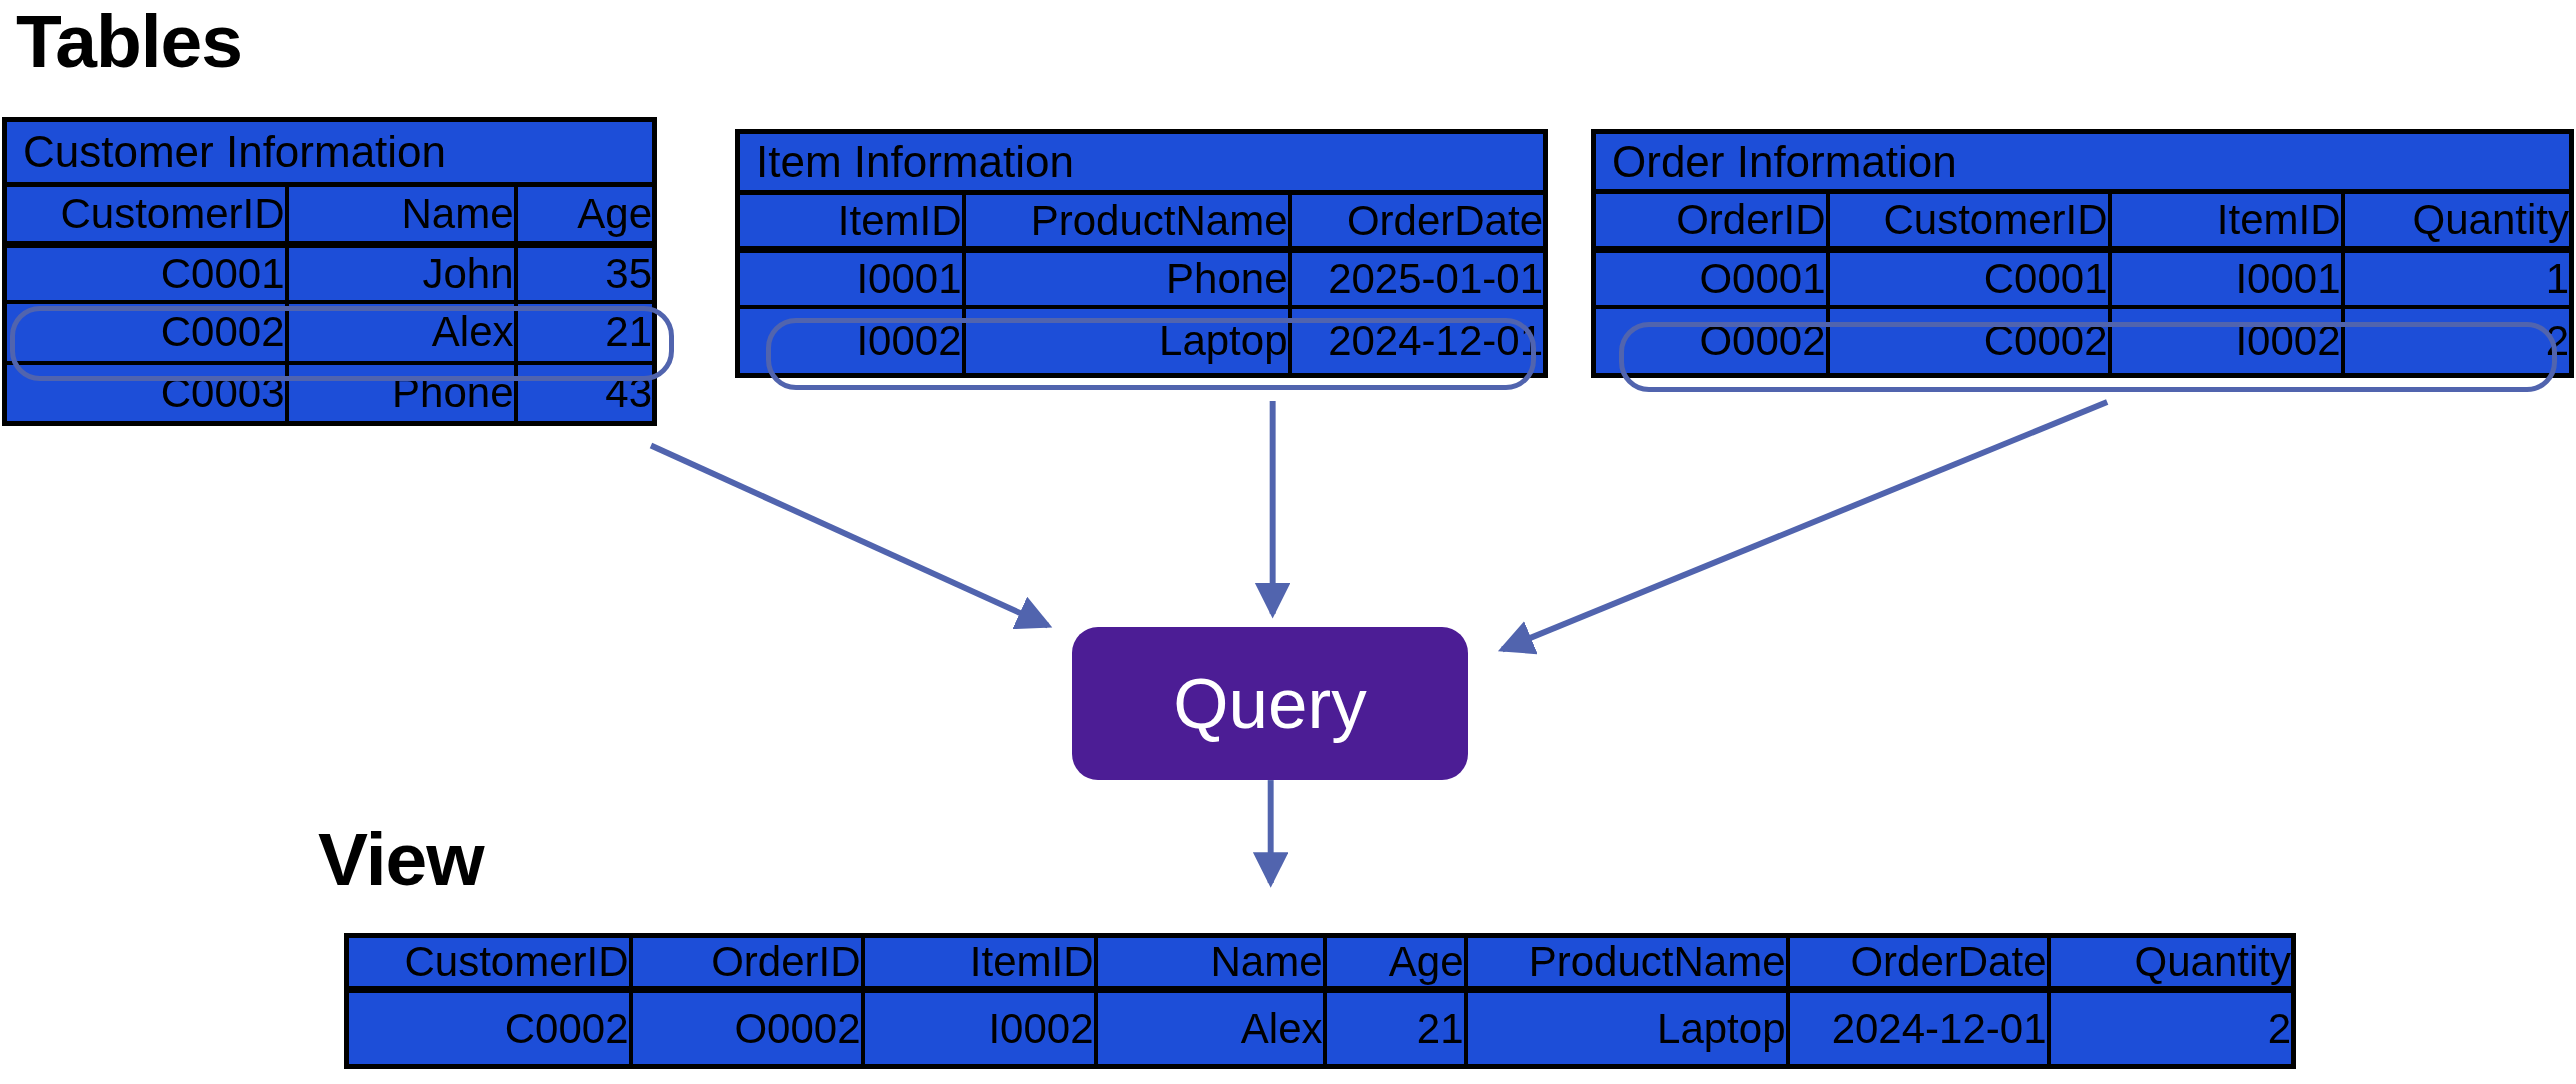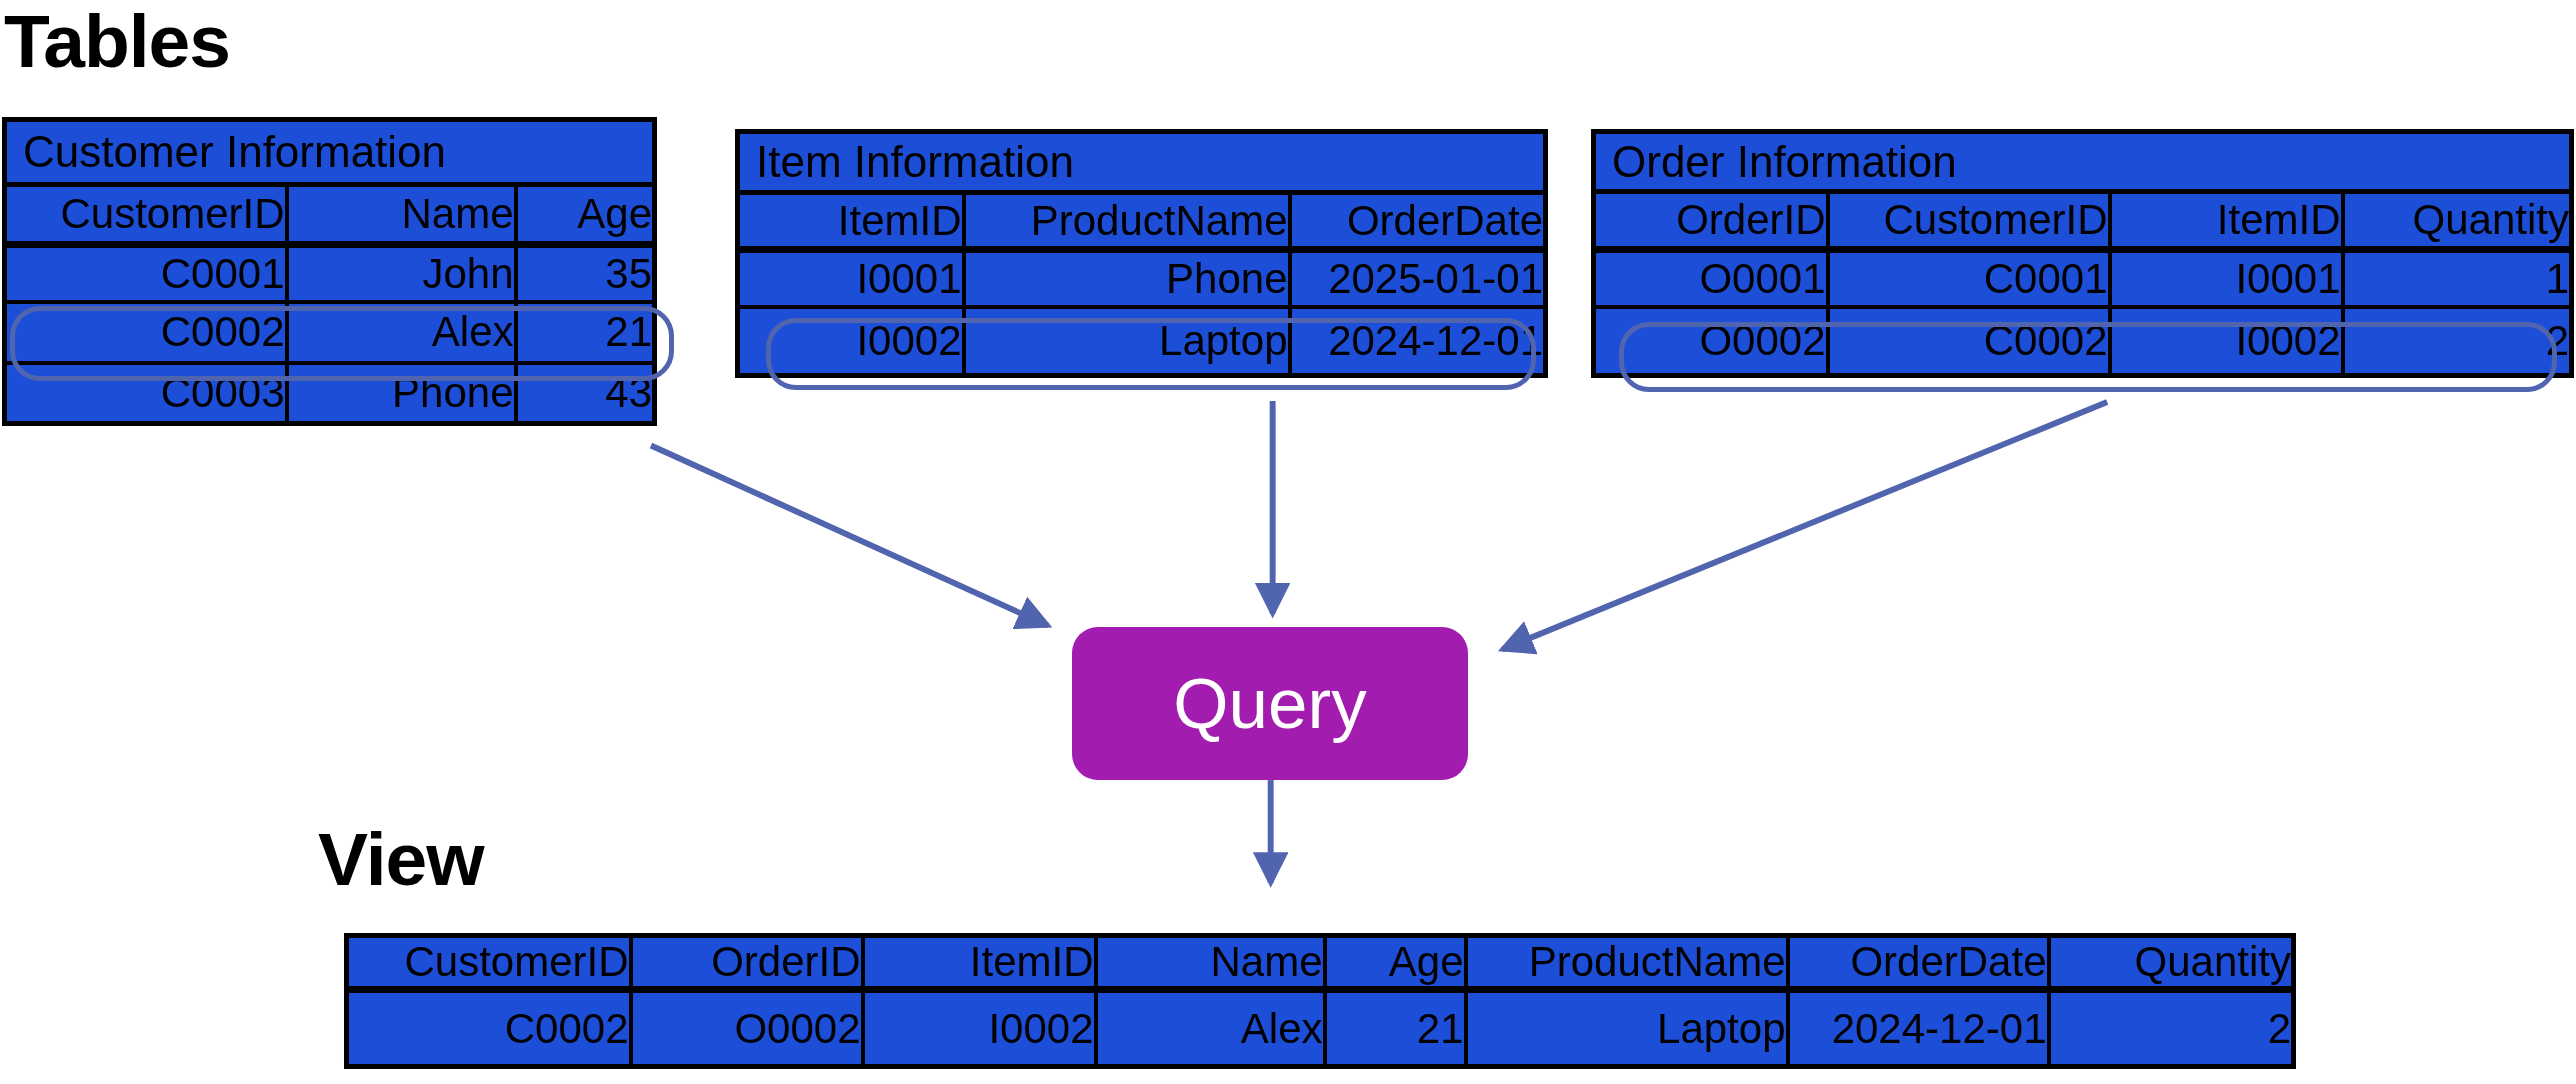--- a/index.html
+++ b/index.html
@@ -4,21 +4,21 @@
 <style>
   html,body{margin:0;padding:0;background:#ffffff;}
   .canvas{
     position:relative;width:2576px;height:1084px;background:#ffffff;
     font-family:"Liberation Sans","DejaVu Sans",sans-serif;color:#000;overflow:hidden;
   }
   .page-title{
     position:absolute;font-size:75px;font-weight:600;line-height:1;color:#000;
     letter-spacing:-1px;white-space:nowrap;
   }
-  #title-tables{left:4px;top:4px;}
+  #title-tables{left:16px;top:4px;}
   #title-view{left:318px;top:822px;}
 
   table.tbl{
     position:absolute;border-collapse:collapse;table-layout:fixed;
     border:5px solid #000;background:#1d4ed8;
   }
   .tbl td{
     border:4px solid #000;text-align:right;vertical-align:middle;
     font-size:42px;font-weight:500;padding:0;overflow:hidden;white-space:nowrap;
   }
@@ -30,21 +30,21 @@
   .highlight{
     position:absolute;border:5px solid #5164ae;border-radius:30px;
     box-sizing:border-box;background:transparent;pointer-events:none;
   }
   #hl-customer{left:10px;top:306px;width:664px;height:75px;}
   #hl-item{left:766px;top:318px;width:770px;height:72px;}
   #hl-order{left:1619px;top:322px;width:938px;height:70px;}
 
   .query-box{
     position:absolute;left:1072px;top:627px;width:396px;height:153px;
-    background:#a21caf;border-radius:26px;display:flex;align-items:center;justify-content:center;
+    background:#4c1d95;border-radius:26px;display:flex;align-items:center;justify-content:center;
   }
   .query-box span{color:#ffffff;font-size:71px;font-weight:500;}
 
   svg.arrows{position:absolute;left:0;top:0;pointer-events:none;}
 </style>
 </head>
 <body>
 
 <div class="canvas">
 

